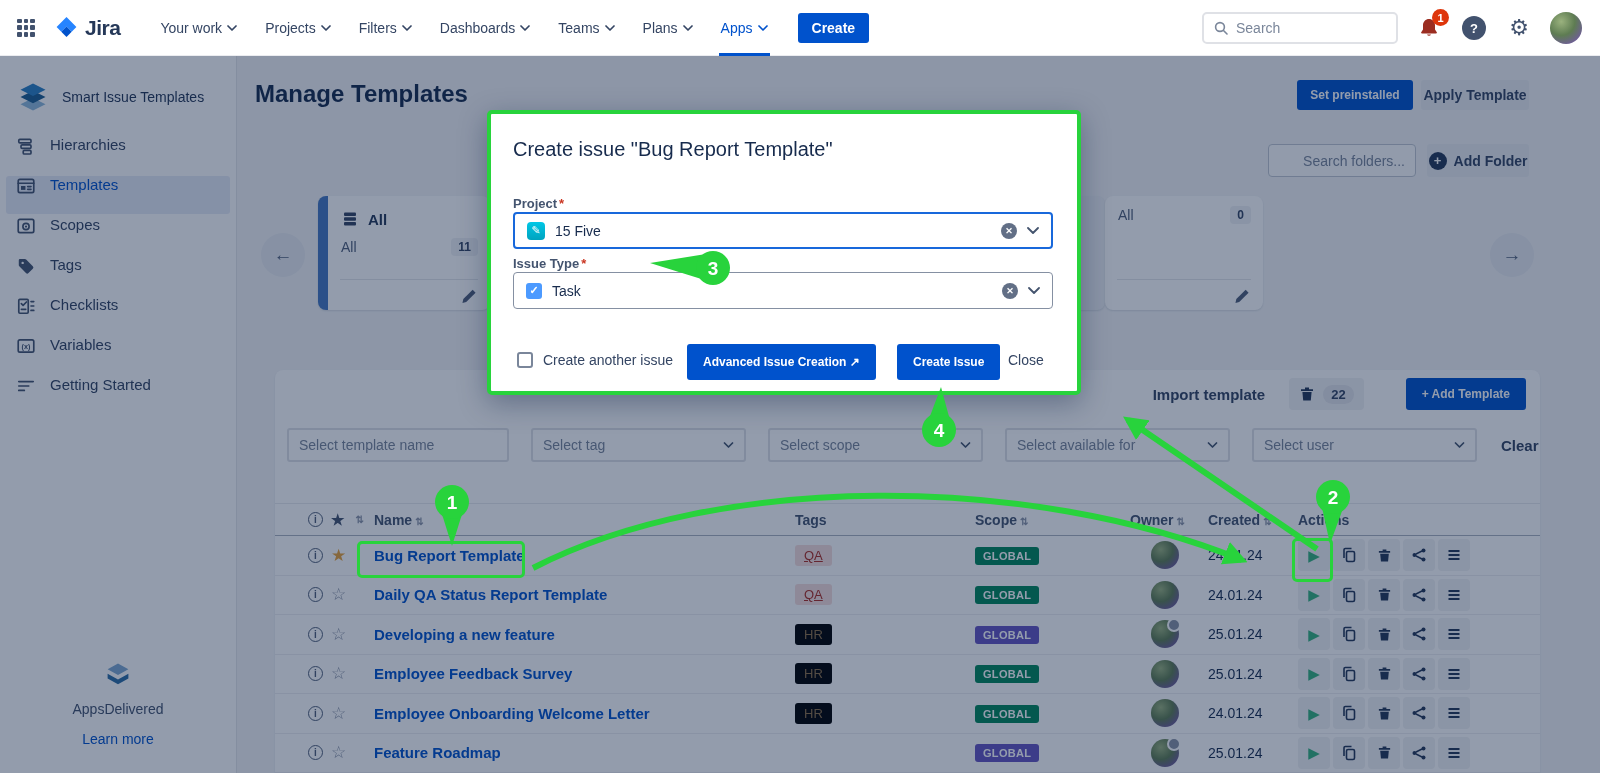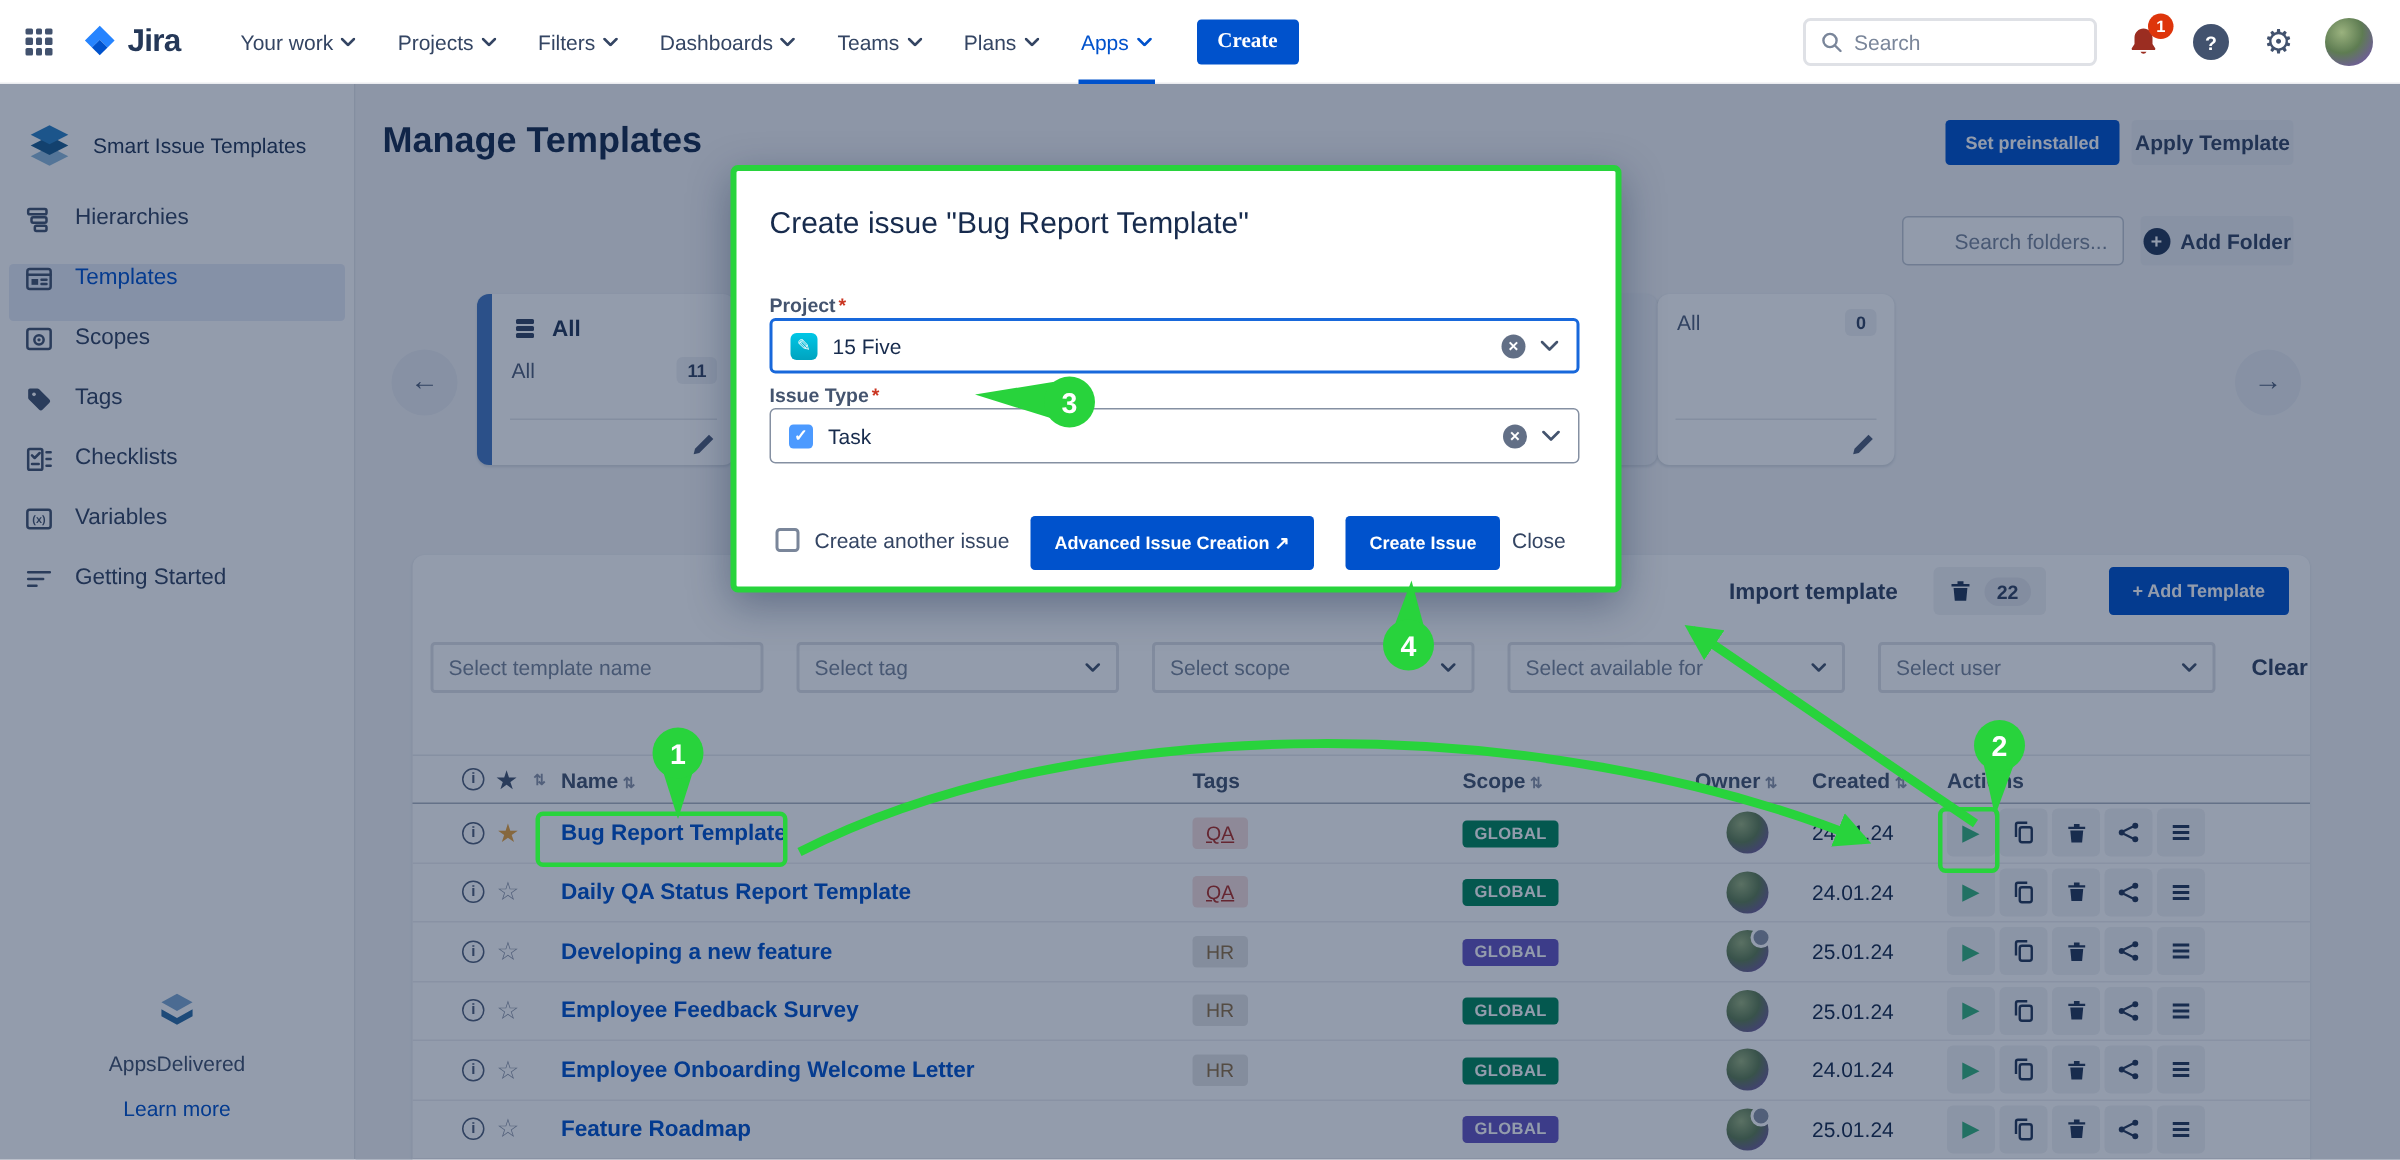--- a/index.html
+++ b/index.html
@@ -15,21 +15,21 @@
   .jira-logo { display:flex; align-items:center; gap:6px; margin-left:10px; }
   .jira-logo .jl-text { font-size:21px; font-weight:600; color:#253858; letter-spacing:-0.5px; }
   .nav-items { display:flex; align-items:center; height:56px; margin-left:28px; gap:4px; }
   .nav-item { position:relative; height:56px; display:flex; align-items:center; gap:5px; padding:0 12px;
               font-size:14px; color:#344563; cursor:pointer; }
   .nav-item.active { color:#0052CC; }
   .nav-item.active::after { content:""; position:absolute; left:10px; right:10px; bottom:0; height:3px; background:#0052CC; }
   .chev { width:10px; height:6px; }
   .chev path { fill:none; stroke:currentColor; stroke-width:1.7; stroke-linecap:round; stroke-linejoin:round; }
   .create-btn { margin-left:14px; background:#0052CC; color:#fff; font-size:14px; font-weight:600;
-                border:none; border-radius:3px; padding:7px 14px; cursor:pointer;font-family:Liberation Serif, serif; }
+                border:none; border-radius:3px; padding:7px 14px; cursor:pointer; }
   .nb-right { position:absolute; right:0; top:0; height:56px; display:flex; align-items:center; gap:17px; padding-right:18px; }
   .nb-search { display:flex; align-items:center; gap:8px; width:196px; height:32px; border:2px solid #DFE1E6;
                border-radius:5px; padding:0 10px; color:#7A869A; }
   .nb-search input { border:none; outline:none; width:130px; font-size:14px; color:#172B4D; background:transparent; }
   .nb-search input::placeholder { color:#7A869A; }
   .icon-btn { position:relative; width:28px; height:28px; display:flex; align-items:center; justify-content:center; cursor:pointer; }
   .badge-red { position:absolute; top:-5px; right:-6px; min-width:17px; height:17px; background:#DE350B; color:#fff;
                font-size:11px; font-weight:700; border-radius:9px; display:flex; align-items:center; justify-content:center; padding:0 4px; }
   .help-circ { width:24px; height:24px; border-radius:50%; background:#42526E; color:#fff; font-weight:700; font-size:13px;
                display:flex; align-items:center; justify-content:center; }
@@ -109,21 +109,21 @@
   .rows { position:absolute; left:0; top:166px; width:100%; }
   .trow { height:39.5px; border-bottom:1px solid #EDEEF1; }
   .star { font-size:17px; cursor:pointer; }
   .star[data-star="filled"]::before { content:"★"; color:#E8A23B; }
   .star[data-star="outline"]::before { content:"☆"; color:#8C95A8; }
   .star[data-star="header"]::before { content:"★"; color:#44546F; font-size:15px; }
   .t-name { font-size:15px; font-weight:600; color:#0052CC; cursor:pointer; }
   .tag { display:inline-block; font-size:13px; border-radius:3px; padding:3px 9px; }
   .tag:empty { display:none; }
   .tag[data-variant="qa"] { background:#F6DDDC; color:#AE2E24;text-decoration:underline; }
-  .tag[data-variant="hr"] { background:#e5e5e5; color:#8F7045; }
+  .tag[data-variant="hr"] { background:#000000; color:#8F7045; }
   .scope-badge { display:inline-block; font-size:11px; font-weight:700; color:#fff; border-radius:3px; padding:3px 8px; letter-spacing:0.3px; }
   .scope-badge[data-variant="green"] { background:#00875A; }
   .scope-badge[data-variant="purple"] { background:#6554C0; }
   .owner-cell { display:flex; justify-content:center; }
   .row-avatar { position:relative; width:28px; height:28px; border-radius:50%;
                 background:radial-gradient(circle at 35% 30%, #9ab27e 0%, #5e7c52 45%, #6e5f94 78%, #3e4e64 100%); }
   .row-avatar[data-badge="true"]::after { content:""; position:absolute; right:-2px; top:-2px; width:10px; height:10px;
                 border-radius:50%; background:#8993A4; border:2px solid #fff; }
   .t-date { font-size:14px; color:#172B4D; padding-left:8px; }
   .actions { display:flex; gap:3px; padding-left:8px; }

